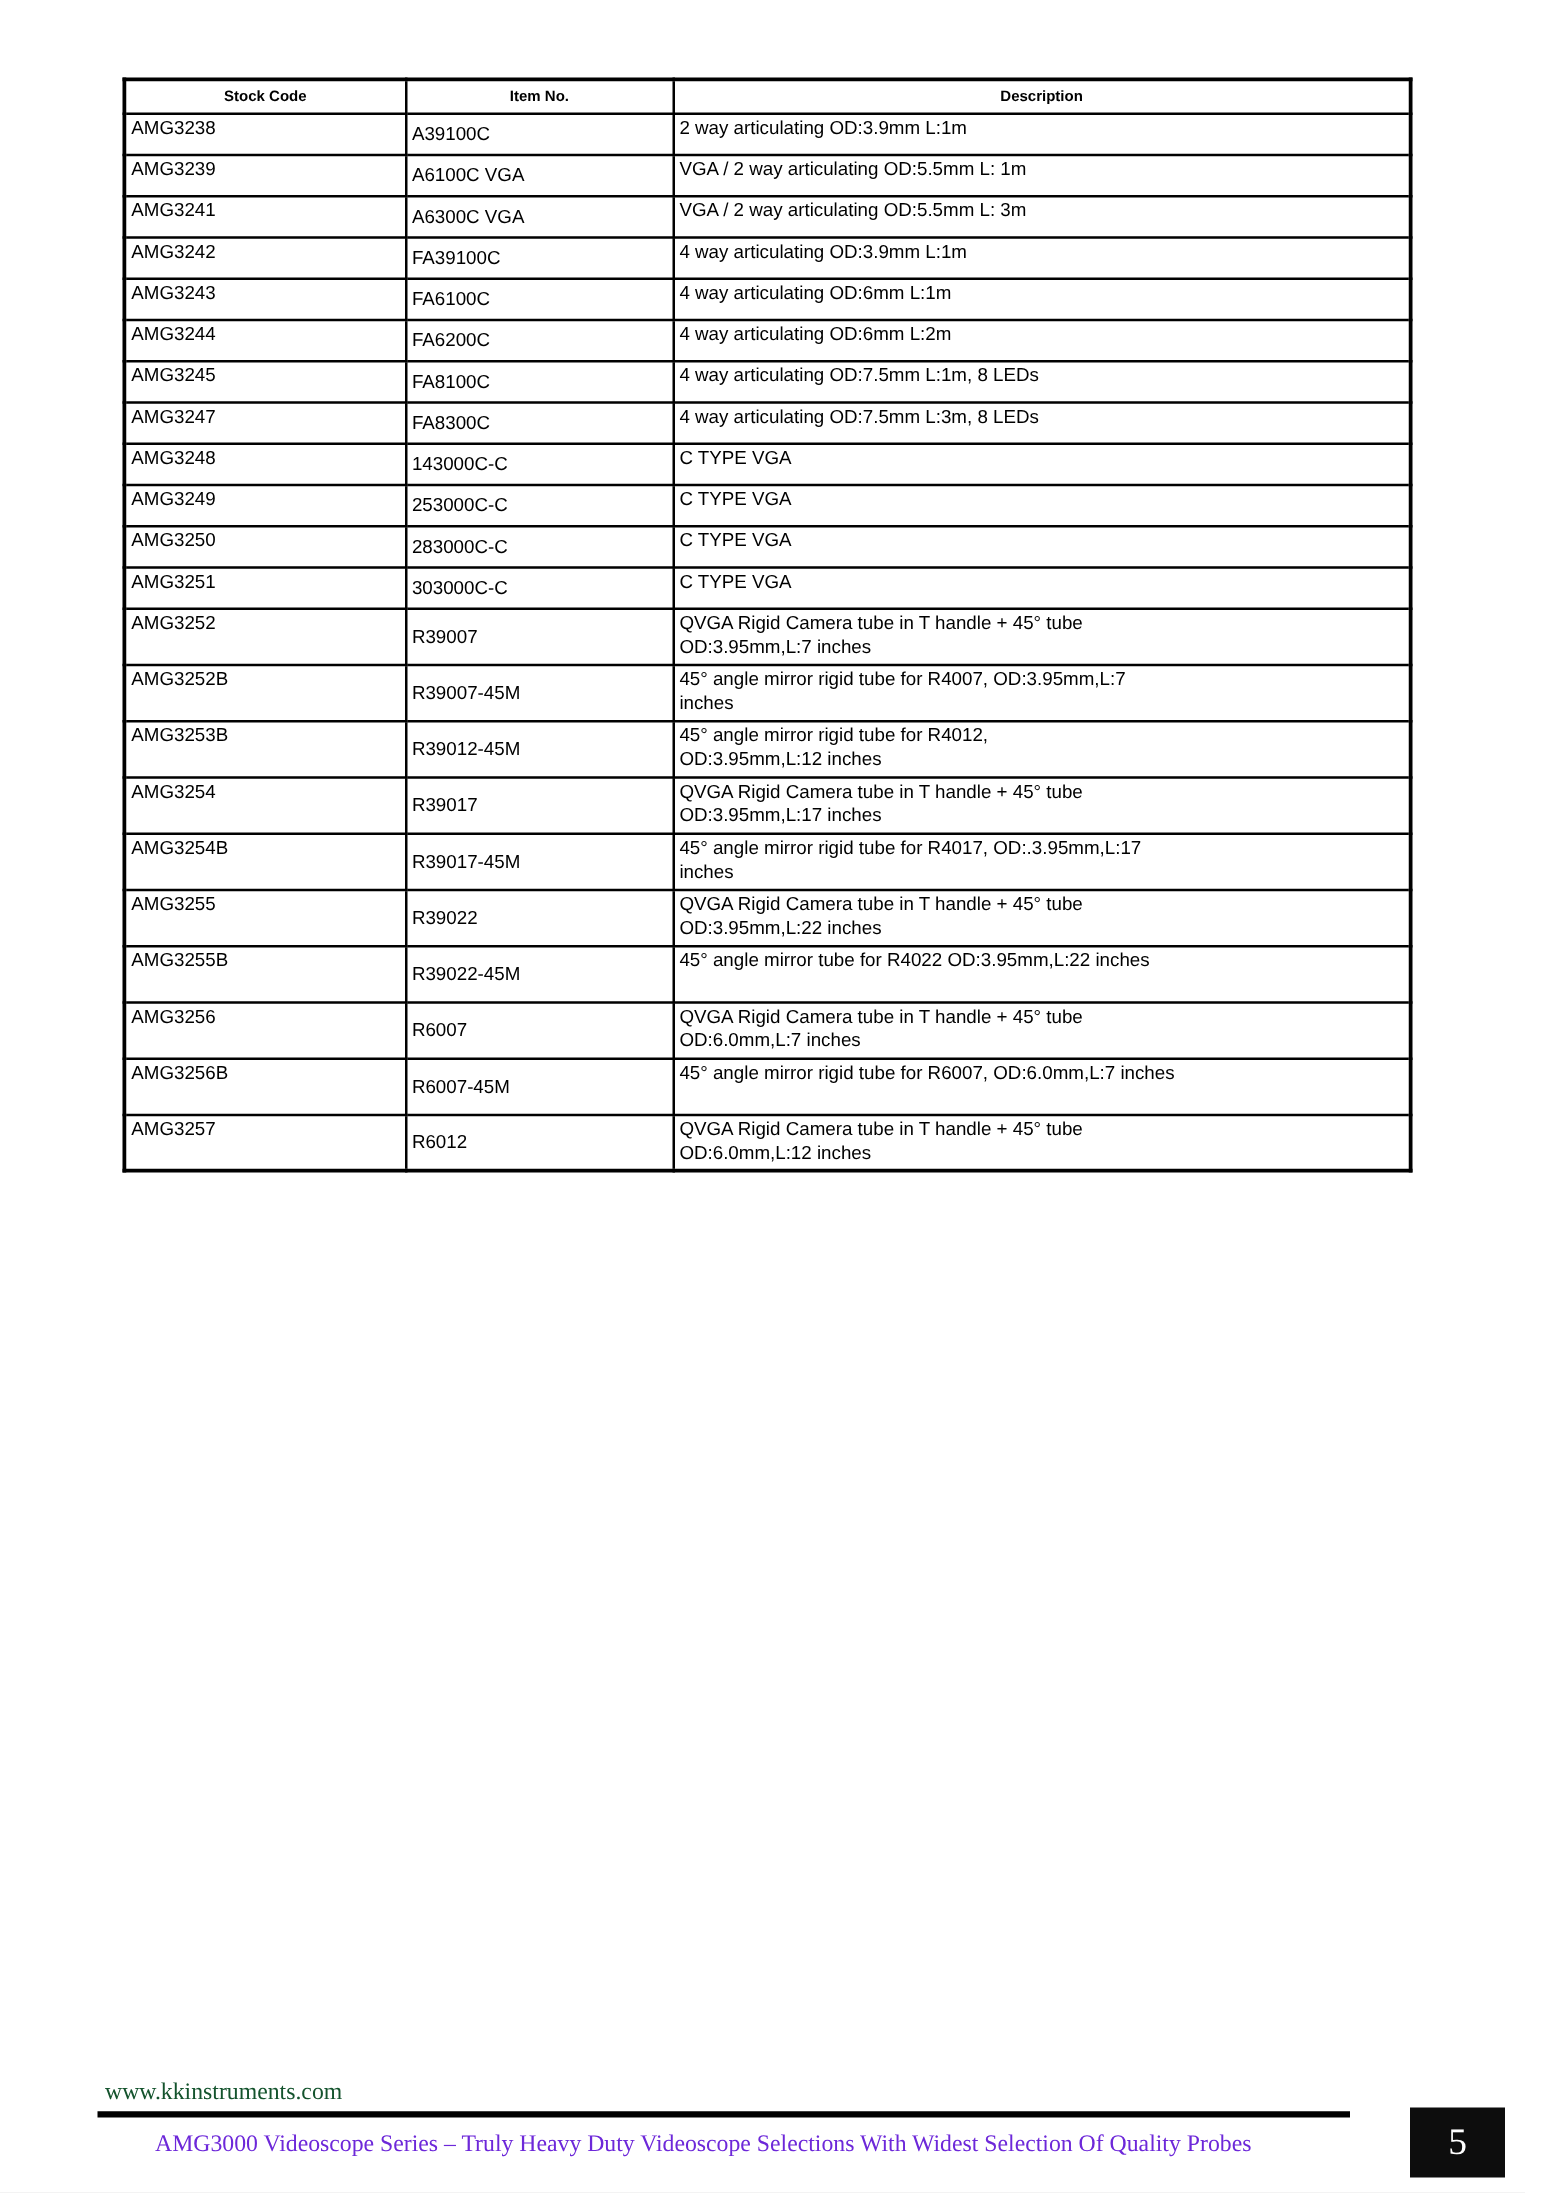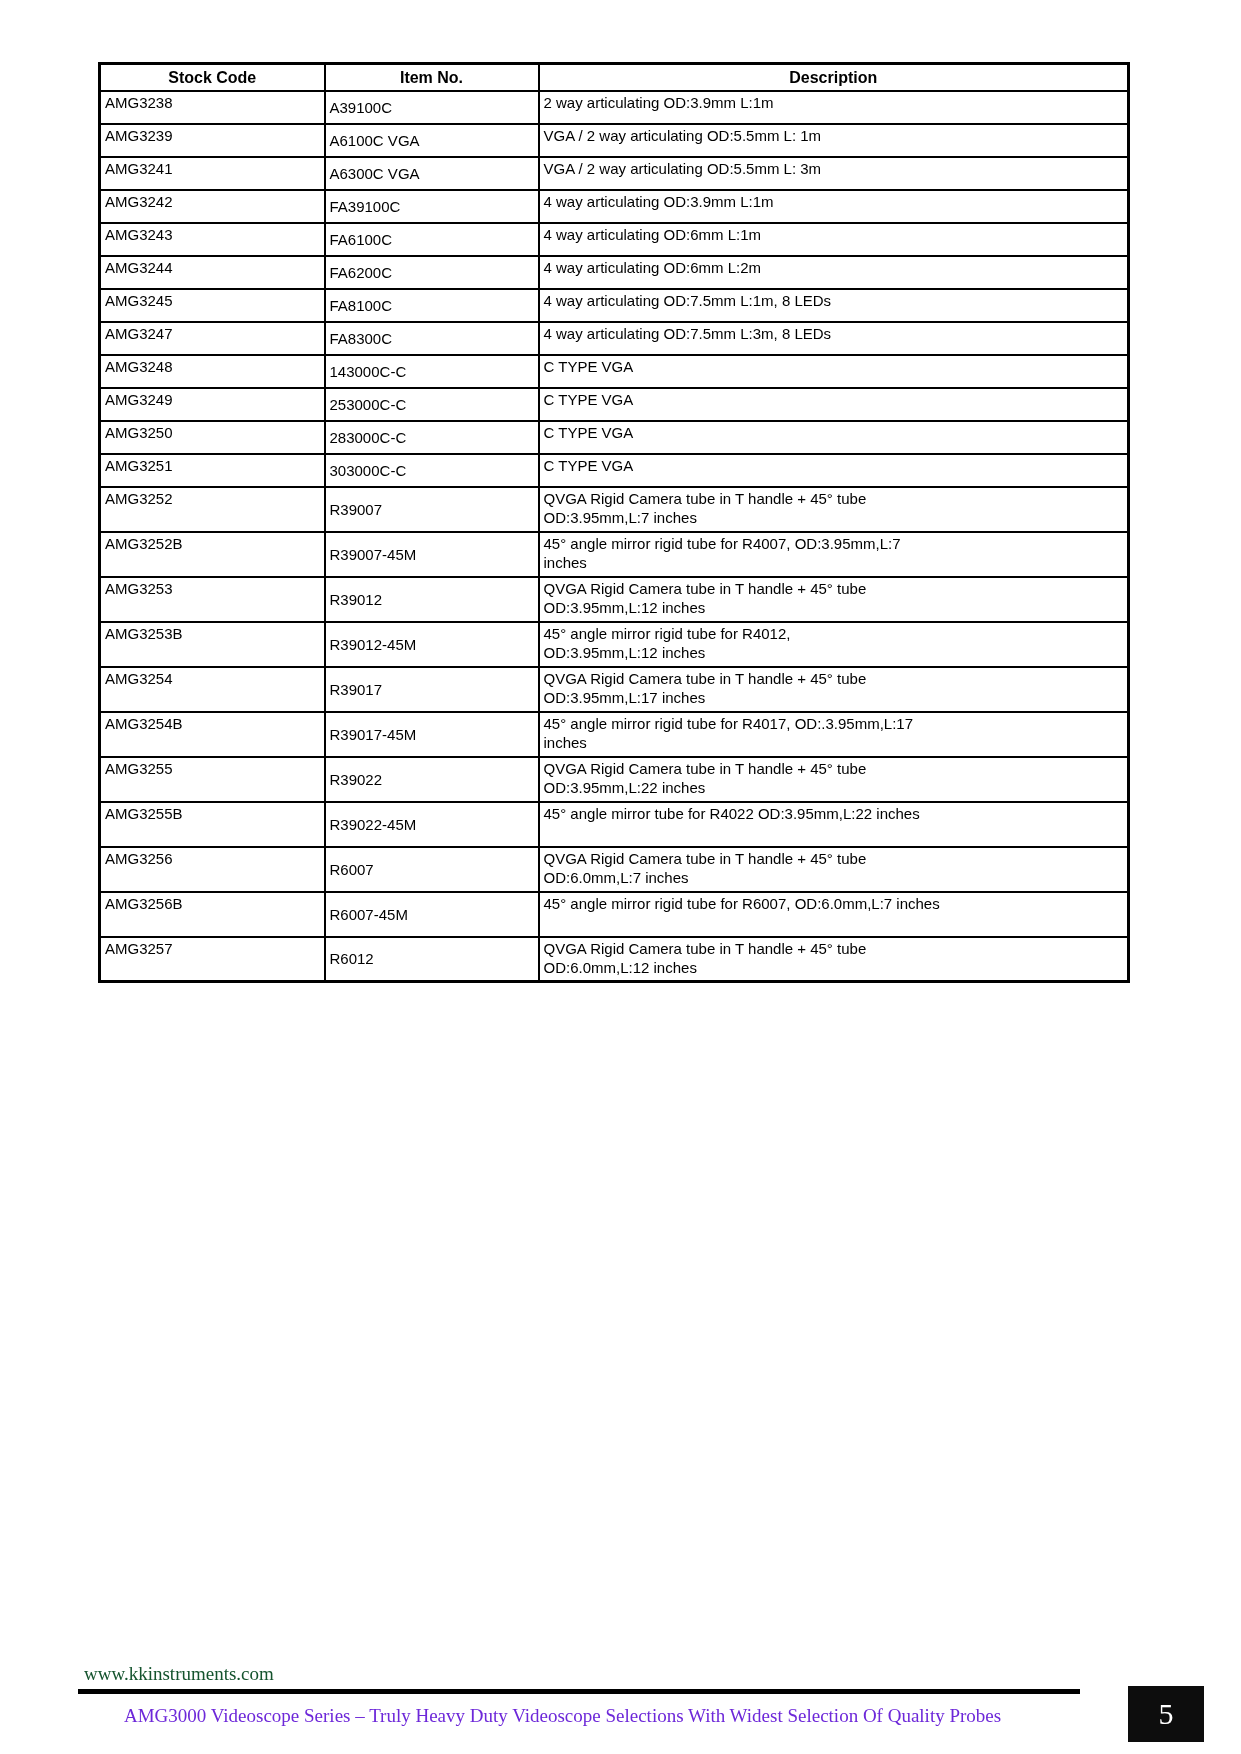--- a/index.html
+++ b/index.html
@@ -25,21 +25,21 @@
   }
   table.products th, table.products td {
     border: 2px solid #000000;
     font-family: "Liberation Sans", sans-serif;
     font-size: 15px;
     line-height: 19px;
     padding: 1px 4px;
     overflow: hidden;
   }
   table.products th {
-    font-size: 16px;
+    font-size: 12px;
     font-weight: bold;
     text-align: center;
     height: 27px;
     vertical-align: middle;
   }
   table.products tbody tr { height: 33px; }
   table.products tbody tr.tall { height: 45px; }
   td.col-stock { vertical-align: top; padding-top: 2px; }
   td.col-item  { vertical-align: middle; margin-top: 34px; }
   td.col-desc  { vertical-align: top; white-space: pre-line; padding-top: 2px; }
@@ -173,26 +173,20 @@
           <td class="col-desc">QVGA Rigid Camera tube in T handle + 45° tube
 OD:3.95mm,L:7 inches</td>
         </tr>
         <tr class="tall">
           <td class="col-stock">AMG3252B</td>
           <td class="col-item">R39007-45M</td>
           <td class="col-desc">45° angle mirror rigid tube for R4007, OD:3.95mm,L:7
 inches</td>
         </tr>
         <tr class="tall">
-          <td class="col-stock">AMG3253</td>
-          <td class="col-item">R39012</td>
-          <td class="col-desc">QVGA Rigid Camera tube in T handle + 45° tube
-OD:3.95mm,L:12 inches</td>
-        </tr>
-        <tr class="tall">
           <td class="col-stock">AMG3253B</td>
           <td class="col-item">R39012-45M</td>
           <td class="col-desc">45° angle mirror rigid tube for R4012,
 OD:3.95mm,L:12 inches</td>
         </tr>
         <tr class="tall">
           <td class="col-stock">AMG3254</td>
           <td class="col-item">R39017</td>
           <td class="col-desc">QVGA Rigid Camera tube in T handle + 45° tube
 OD:3.95mm,L:17 inches</td>

